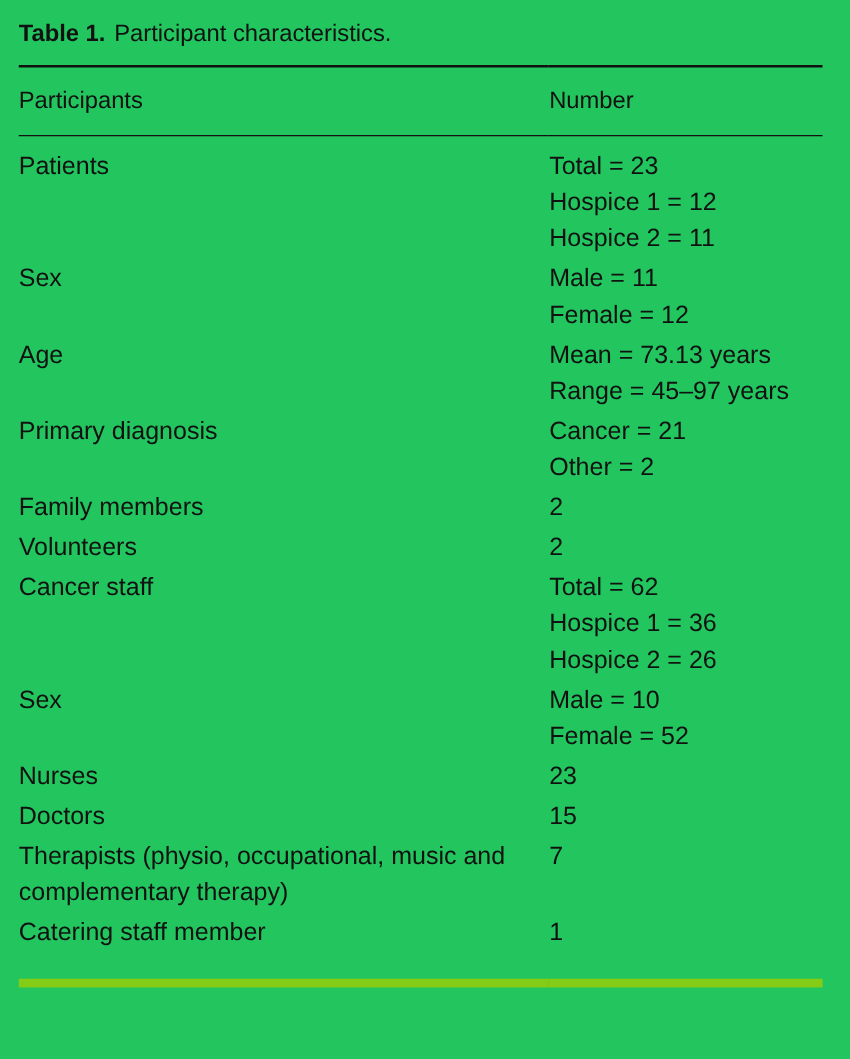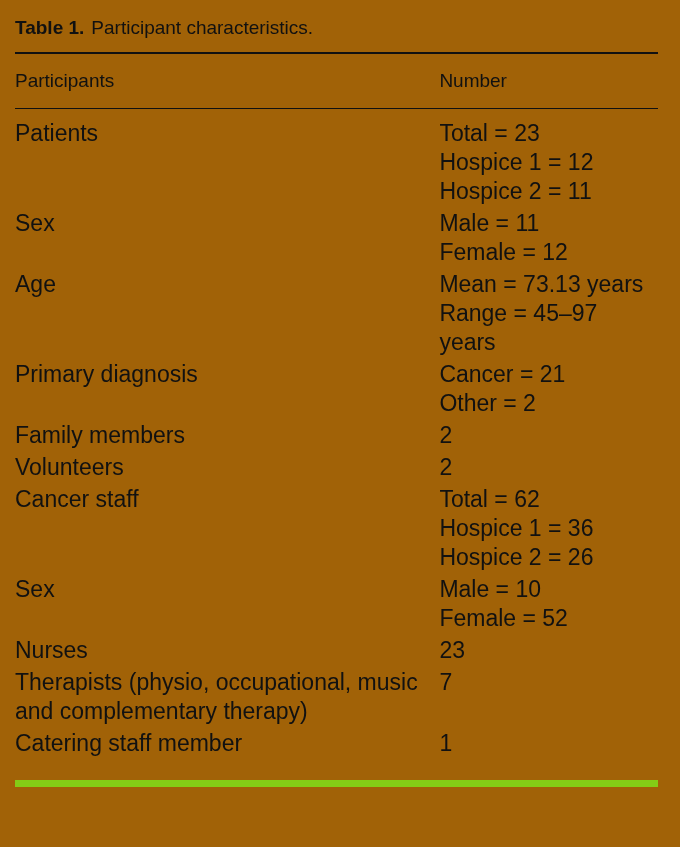--- a/index.html
+++ b/index.html
@@ -3,21 +3,21 @@
 <meta charset="utf-8">
 <style>
   html, body {
     margin: 0;
     padding: 0;
     background: #ffffff;
   }
   .page {
     width: 680px;
     height: 847px;
-    background: #a16207;
+    background: #22c55e;
     box-sizing: border-box;
     padding: 14px 22px 0 15px;
     font-family: "Liberation Sans", sans-serif;
     color: #111111;
     font-size: 19px;
     overflow: hidden;
   }
   .caption {
     line-height: 28px;
     margin-bottom: 10px;
@@ -41,21 +41,21 @@
     line-height: 29px;
     padding: 12px 0 13px 0;
     border-bottom: 1px solid #111111;
   }
   table.participants thead th:first-child {
     width: 66%;
   }
   table.participants tbody td {
     vertical-align: top;
     text-align: left;
-    font-size: 23px;
+    font-size: 20px;
     line-height: 29px;
     padding: 1px 0 2px 0;
   }
   table.participants tbody tr:first-child td {
     padding-top: 10px;
   }
   table.participants tbody tr:last-child td {
     padding-bottom: 22px;
   }
   .participant-cell {
@@ -135,20 +135,26 @@
             <div>Female = 52</div>
           </td>
         </tr>
         <tr>
           <td class="participant-cell">Nurses</td>
           <td class="number-cell">
             <div>23</div>
           </td>
         </tr>
         <tr>
+          <td class="participant-cell">Doctors</td>
+          <td class="number-cell">
+            <div>15</div>
+          </td>
+        </tr>
+        <tr>
           <td class="participant-cell">Therapists (physio, occupational, music and complementary therapy)</td>
           <td class="number-cell">
             <div>7</div>
           </td>
         </tr>
         <tr>
           <td class="participant-cell">Catering staff member</td>
           <td class="number-cell">
             <div>1</div>
           </td>

